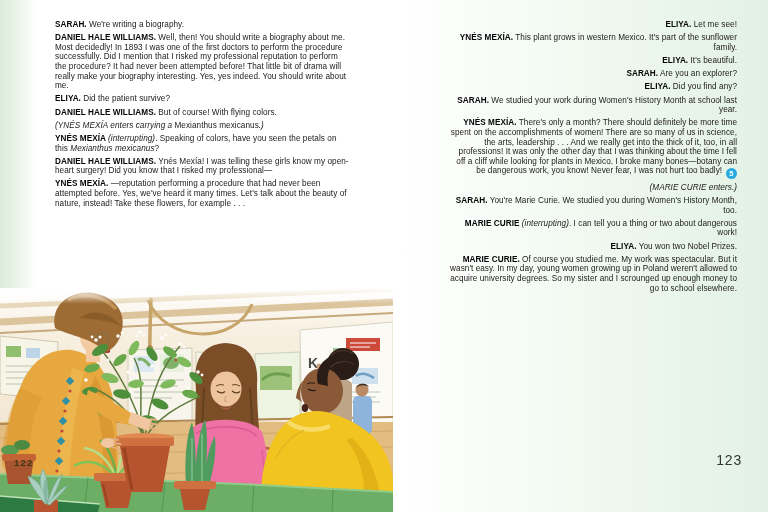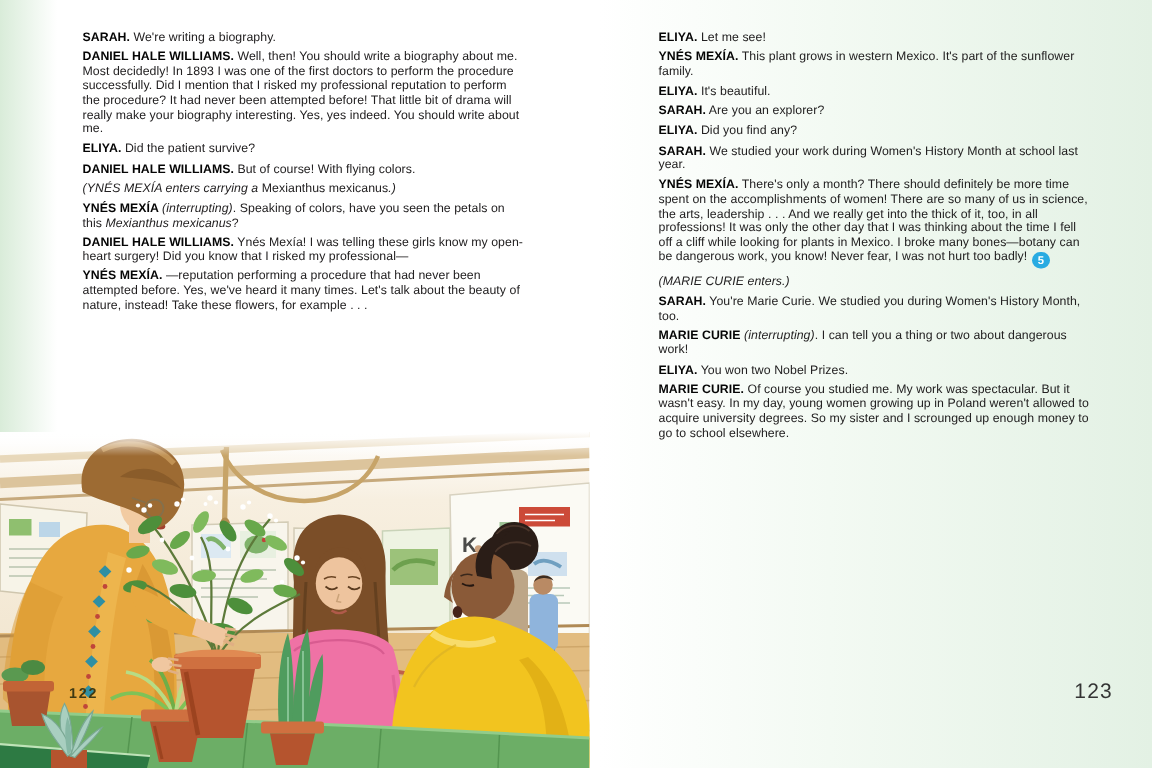--- a/index.html
+++ b/index.html
@@ -6,31 +6,31 @@
   body{
     width:768px;height:512px;overflow:hidden;position:relative;
     font-family:"Liberation Sans",sans-serif;
     background:linear-gradient(90deg,#d9ecd9 0px,#ffffff 38px,#ffffff 52%,#f3faf3 72%,#e3f1e4 100%);
   }
   .page{position:absolute;top:0;height:477px;width:384px;}
   #left-page{left:0;}
   #right-page{left:384px;}
   .page-text{position:absolute;top:20px;color:#222021;font-size:8.2px;line-height:9.6px;letter-spacing:0.05px;}
   #left-text{left:55px;width:296px;}
-  #right-text{left:55px;width:288px;}
+  #right-text{left:65px;width:288px;text-align:right;}
   .page-text p{margin:0 0 3.6px 0;}
   .bold{font-weight:bold;color:#050505;}
   .italic{font-style:italic;}
   .marker{
     display:inline-flex;align-items:center;justify-content:center;
     width:11.5px;height:11.5px;border-radius:50%;
     background:var(--marker-color,#29abe2);color:#ffffff;
     font-size:7.5px;font-weight:bold;vertical-align:-2.5px;margin-left:1px;
   }
-  .pageno{position:absolute;z-index:6;margin-left:32px;}
+  .pageno{position:absolute;z-index:6;}
   #pageno-left{left:14px;bottom:9px;font-weight:bold;font-size:9.5px;color:#3e3913;letter-spacing:1.2px;}
   #pageno-right{right:26px;bottom:9px;font-size:14px;color:#343434;letter-spacing:0.8px;}
   #illustration-wrap{position:absolute;left:0;top:288px;width:393px;height:224px;z-index:2;}
 </style>
 </head>
 <body>
 
 <div class="page" id="left-page">
   <div class="page-text" id="left-text">
       <p><span class="bold">SARAH.</span><span class="normal"> We're writing a biography.</span></p>

